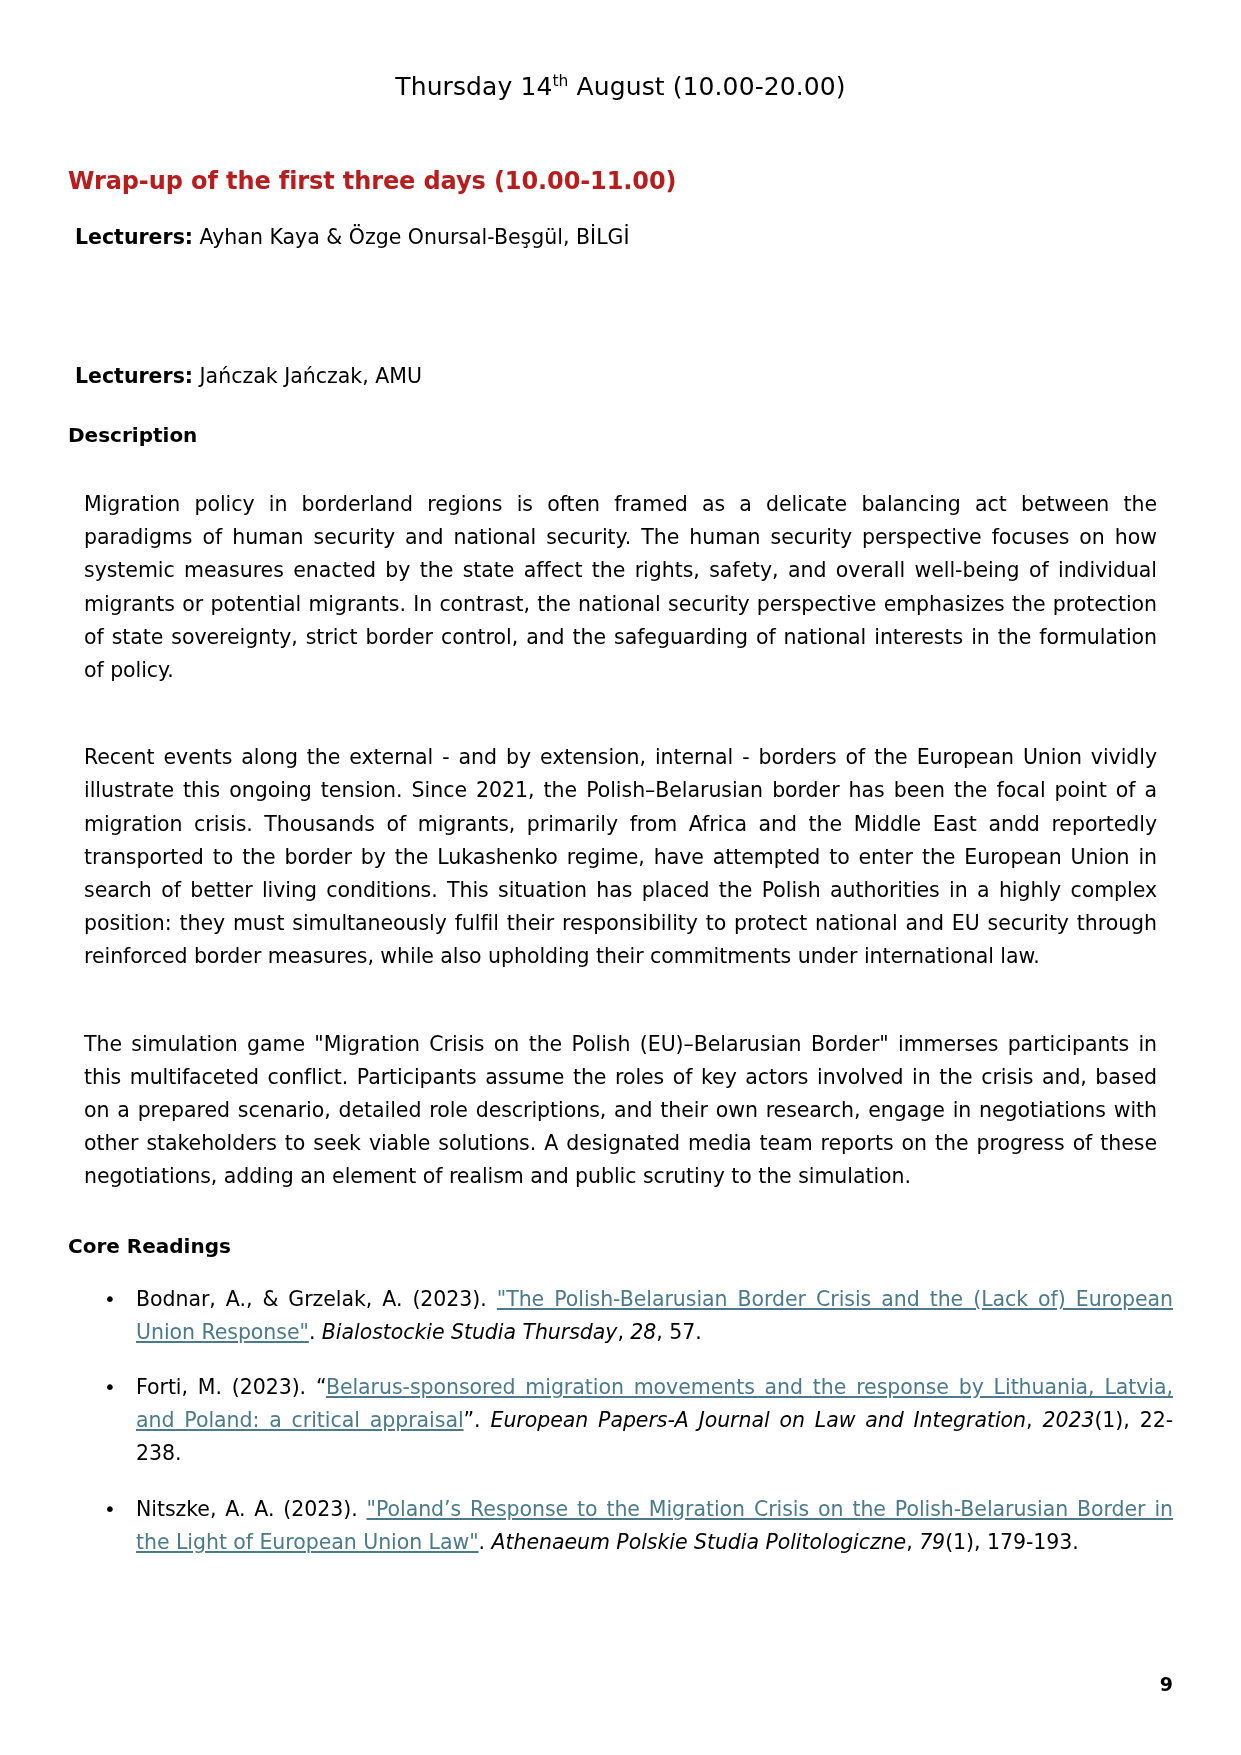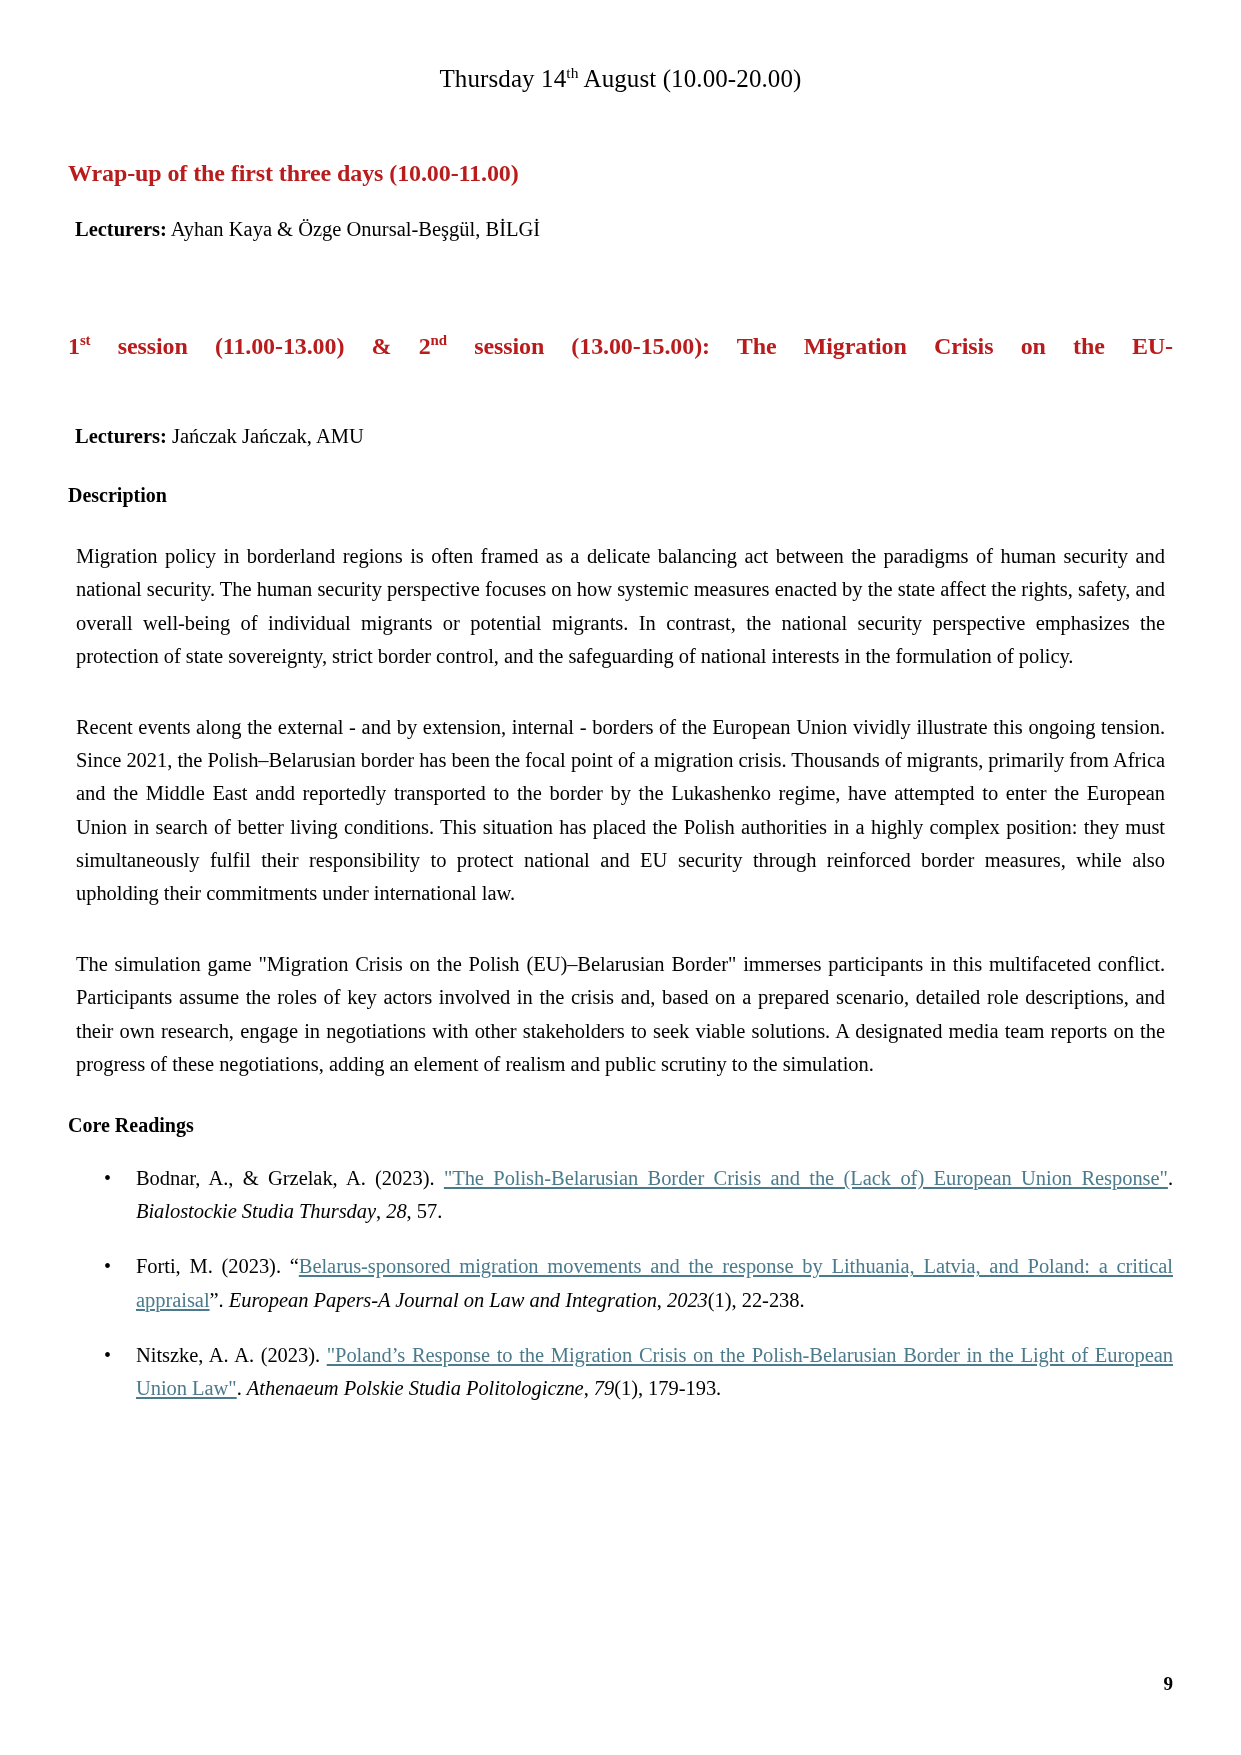--- a/index.html
+++ b/index.html
@@ -13,22 +13,21 @@
     font-family: "DejaVu Sans", "Liberation Sans", sans-serif;
     color: #000000;
     position: relative;
     overflow: hidden;
   }
   .page {
     position: relative;
     width: 1241px;
     height: 1755px;
     box-sizing: border-box;
-    padding: 0 68px;
-    font-family: Liberation Serif, serif;
+    padding: 8px 68px;
   }
   .doc-title {
     text-align: center;
     font-size: 25px;
     line-height: 1.3;
     margin: 0;
     padding-top: 63px;
     font-weight: 400;
     letter-spacing: 0.1px;
   }
@@ -70,21 +69,21 @@
     font-size: 20px;
     font-weight: bold;
     line-height: 1.45;
     margin: 0;
   }
   p.body {
     font-size: 20.5px;
     line-height: 1.62;
     text-align: justify;
     text-justify: inter-word;
-    margin: 8px;
+    margin: 16px;
     letter-spacing: -0.05px;
   }
   .gap-sm { height: 18px; }
   .gap-xl { height: 60px; }
   .gap-para { height: 22px; }
 
   ul.readings {
     list-style: none;
     margin: 0;
     padding: 0;
@@ -134,21 +133,20 @@
   <h2 class="section-heading">Wrap-up of the first three days (10.00-11.00)</h2>
 
   <div class="gap-sm"></div>
 
   <p class="meta-line"><b>Lecturers:</b><span> Ayhan Kaya &amp; Özge Onursal-Beşgül, BİLGİ</span></p>
 
   <div class="gap-xl"></div>
   <div class="gap-sm"></div>
 
   <h2 class="section-heading justified">
-      <span class="jline stretch"><span>1</span><sup>st</sup><span> session (11.00-13.00) &amp; 2</span><sup>nd</sup><span> session (13.00-15.00): The Migration Crisis on the EU-</span></span>
     </h2>
 
   <div class="gap-sm"></div>
 
   <p class="meta-line"><b>Lecturers:</b><span> Jańczak Jańczak, AMU</span></p>
 
   <div class="gap-para"></div>
 
   <p class="subhead">Description</p>
 

